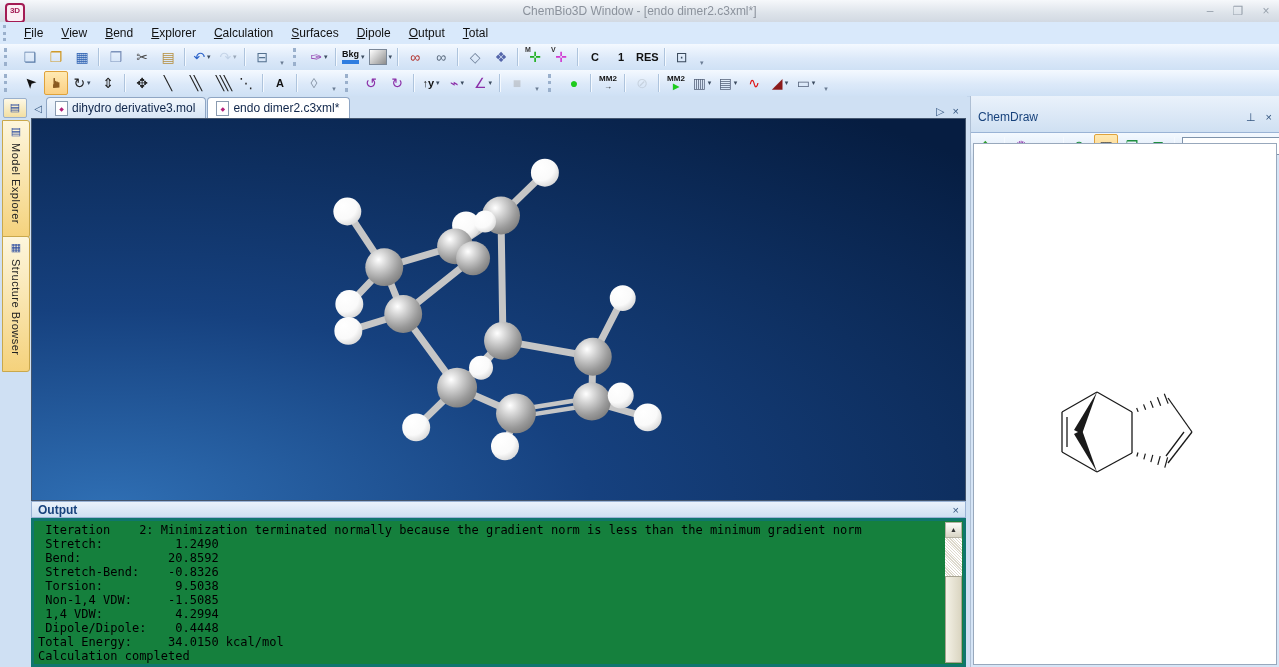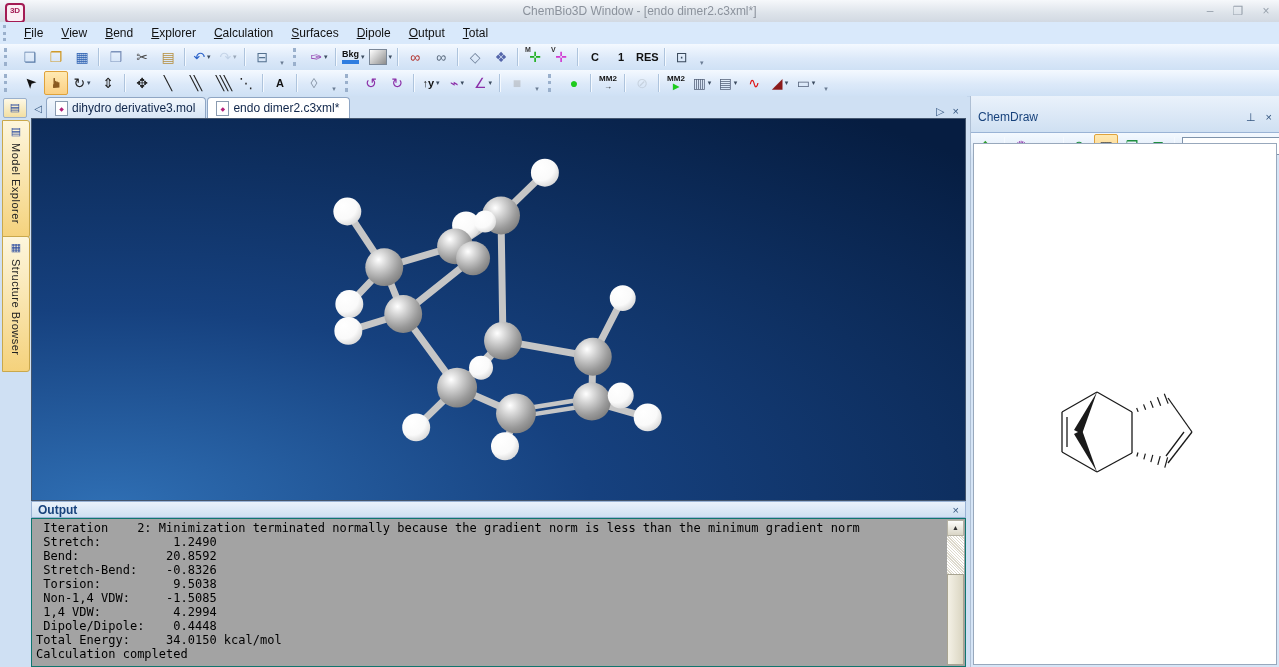--- a/index.html
+++ b/index.html
@@ -60,21 +60,21 @@
   .vtab .vlabel{writing-mode:vertical-rl;font-size:11px;color:#222;letter-spacing:.5px;}
   
   .viewport{position:absolute;left:31px;top:118px;width:935px;height:383px;border:1px solid #44566e;box-sizing:border-box;}
   .viewport svg{display:block;width:100%;height:100%;}
   
   .outputpanel{position:absolute;left:31px;top:501px;width:935px;bottom:0;}
   .outhead{height:17px;background:linear-gradient(#eaf2fb,#cfe0f2);border:1px solid #9ab3d5;box-sizing:border-box;
     display:flex;align-items:center;padding:0 6px;}
   .outhead .otitle{font-weight:bold;color:#17427c;font-size:12px;}
   .outhead .oclose{margin-left:auto;color:#33557f;font-size:11px;}
-  .outbody{position:absolute;left:0;right:0;top:17px;bottom:0;background:#a3a3a3;border:1px solid #0f766e;
+  .outbody{position:absolute;left:0;right:0;top:17px;bottom:0;background:#15803d;border:3px solid #0f766e;
     box-sizing:border-box;overflow:hidden;}
   .outlines{position:absolute;left:4px;top:2px;right:20px;font-family:"DejaVu Sans Mono",monospace;
     font-size:12px;line-height:14px;color:#000;white-space:pre;}
   .vscroll{position:absolute;right:1px;top:1px;bottom:1px;width:17px;
     background:repeating-linear-gradient(45deg,#ffffff 0 1px,#dcd8cb 1px 2px);}
   .sbtn{height:16px;background:linear-gradient(#fdfdfb,#d9d5c5);border:1px solid #b5b2a4;box-sizing:border-box;
     font-size:7px;color:#333;text-align:center;line-height:14px;}
   .sthumb{position:absolute;left:0;right:0;top:54px;bottom:0;
     background:linear-gradient(90deg,#f4f1e6,#dad5c1);border:1px solid #a8a492;box-sizing:border-box;}
   

